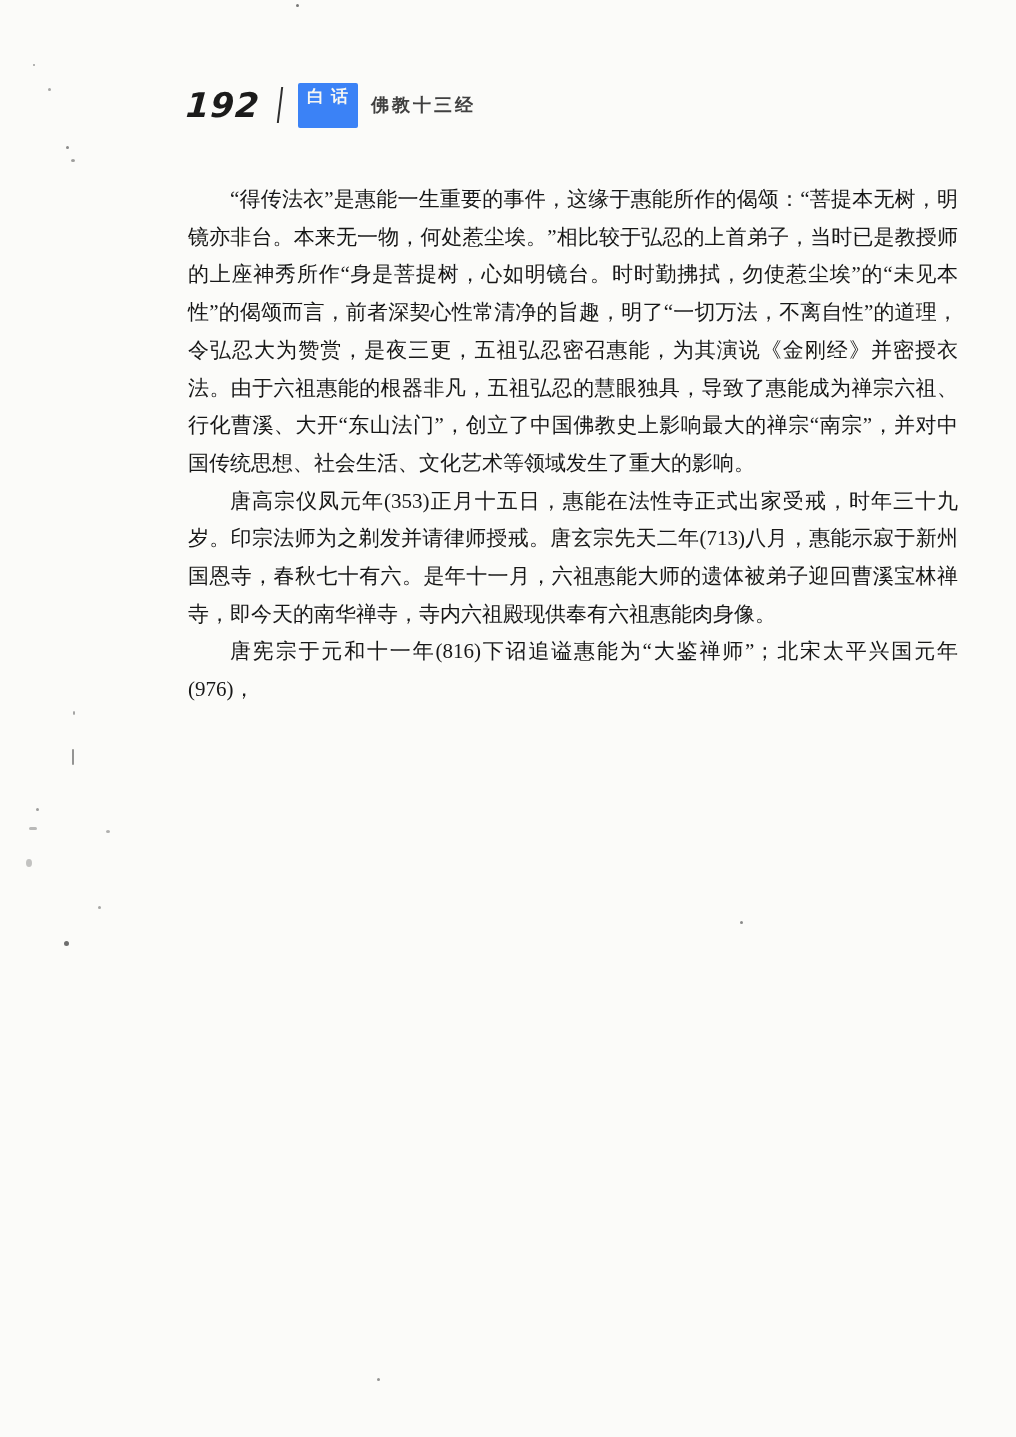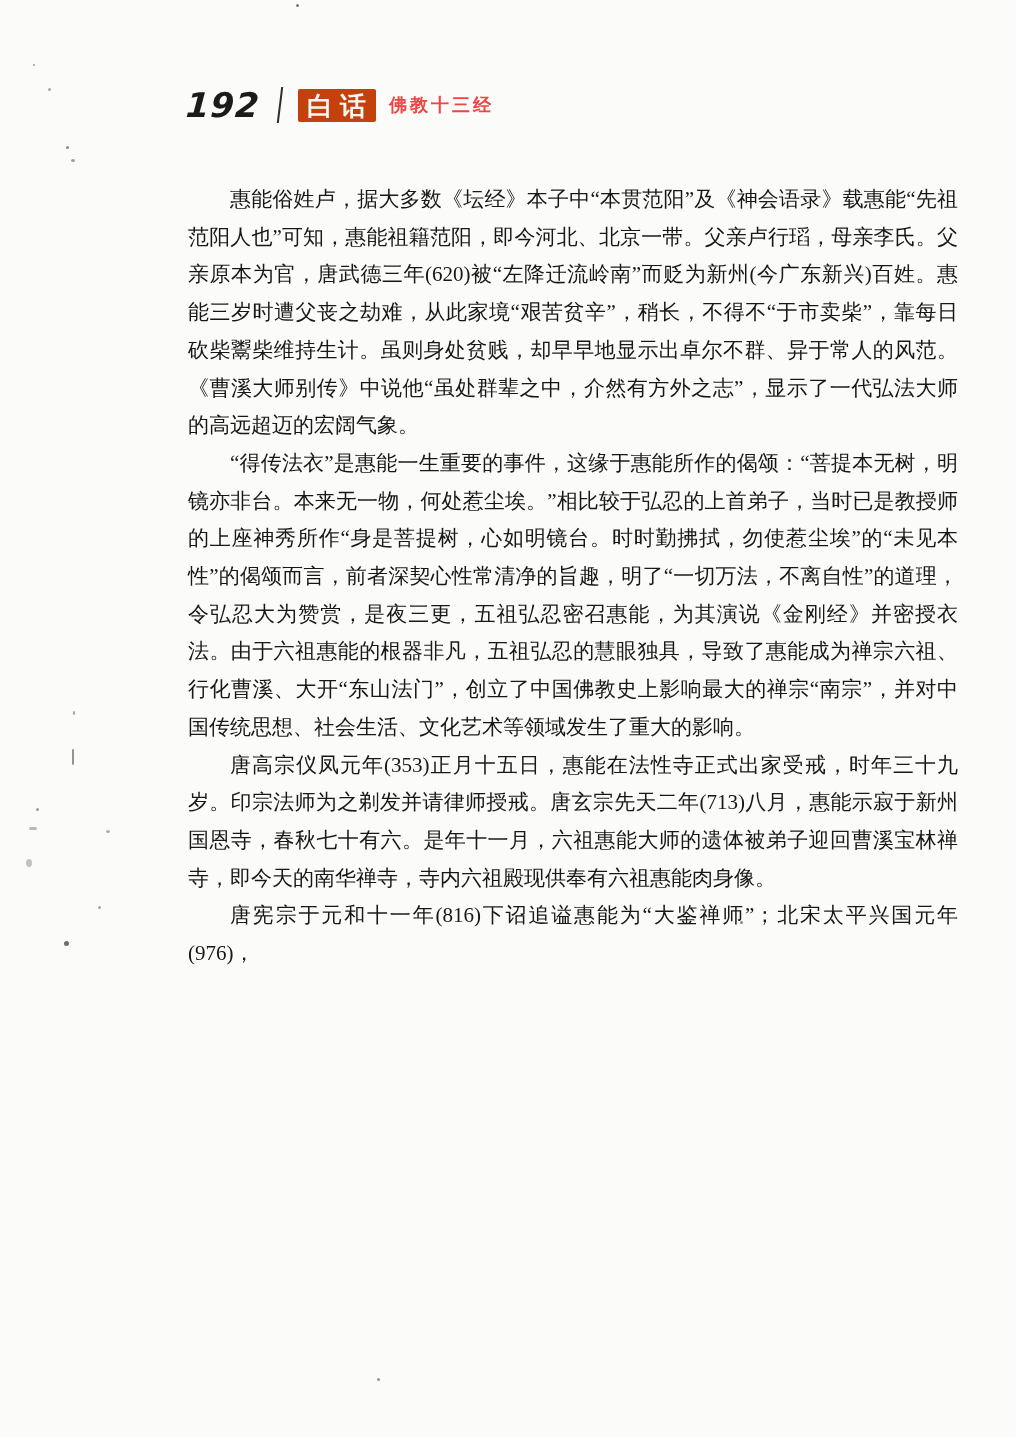--- a/index.html
+++ b/index.html
@@ -36,35 +36,35 @@
     transform: skewX(-4deg);
   }
   .head-divider {
     width: 2px;
     height: 36px;
     background: #2e2e2e;
     margin: 0 17px 0 19px;
     transform: skewX(-7deg);
   }
   .series-badge {
-    background: #c2410c;
+    background: #3b82f6;
     color: #f7f7f3;
-    font-size: 26px;
+    font-size: 17px;
     font-weight: bold;
     line-height: 1;
-    padding: 5px 3px 2px 9px;
+    padding: 5px 3px 23px 9px;
     letter-spacing: 7px;
     border-radius: 2px;
   }
   .book-title {
     margin-left: 13px;
     font-size: 18px;
     font-weight: 600;
     letter-spacing: 3px;
-    color: #ef4444;
+    color: #404040;
   }
   
   .body-text {
     position: absolute;
     left: 188px;
     top: 181px;
     width: 770px;
     font-size: 21px;
     line-height: 37.7px;
     text-align: justify;
@@ -86,21 +86,20 @@
 <div class="page">
 
   <div class="running-head">
     <span class="page-number">192</span>
     <span class="head-divider"></span>
     <span class="series-badge">白话</span>
     <span class="book-title">佛教十三经</span>
   </div>
 
   <div class="body-text">
-      <p class="para indent">惠能俗姓卢，据大多数《坛经》本子中“本贯范阳”及《神会语录》载惠能“先祖范阳人也”可知，惠能祖籍范阳，即今河北、北京一带。父亲卢行瑫，母亲李氏。父亲原本为官，唐武德三年(620)被“左降迁流岭南”而贬为新州(今广东新兴)百姓。惠能三岁时遭父丧之劫难，从此家境“艰苦贫辛”，稍长，不得不“于市卖柴”，靠每日砍柴鬻柴维持生计。虽则身处贫贱，却早早地显示出卓尔不群、异于常人的风范。《曹溪大师别传》中说他“虽处群辈之中，介然有方外之志”，显示了一代弘法大师的高远超迈的宏阔气象。</p>
       <p class="para indent">“得传法衣”是惠能一生重要的事件，这缘于惠能所作的偈颂：“菩提本无树，明镜亦非台。本来无一物，何处惹尘埃。”相比较于弘忍的上首弟子，当时已是教授师的上座神秀所作“身是菩提树，心如明镜台。时时勤拂拭，勿使惹尘埃”的“未见本性”的偈颂而言，前者深契心性常清净的旨趣，明了“一切万法，不离自性”的道理，令弘忍大为赞赏，是夜三更，五祖弘忍密召惠能，为其演说《金刚经》并密授衣法。由于六祖惠能的根器非凡，五祖弘忍的慧眼独具，导致了惠能成为禅宗六祖、行化曹溪、大开“东山法门”，创立了中国佛教史上影响最大的禅宗“南宗”，并对中国传统思想、社会生活、文化艺术等领域发生了重大的影响。</p>
       <p class="para indent">唐高宗仪凤元年(353)正月十五日，惠能在法性寺正式出家受戒，时年三十九岁。印宗法师为之剃发并请律师授戒。唐玄宗先天二年(713)八月，惠能示寂于新州国恩寺，春秋七十有六。是年十一月，六祖惠能大师的遗体被弟子迎回曹溪宝林禅寺，即今天的南华禅寺，寺内六祖殿现供奉有六祖惠能肉身像。</p>
       <p class="para indent">唐宪宗于元和十一年(816)下诏追谥惠能为“大鉴禅师”；北宋太平兴国元年(976)，</p>
     </div>
 
   <div class="speck" style="left:296px;top:4px;width:3px;height:3px;opacity:.7"></div>
   <div class="speck" style="left:33px;top:64px;width:2px;height:2px;opacity:.5"></div>
   <div class="speck" style="left:48px;top:88px;width:3px;height:3px;opacity:.45"></div>
   <div class="speck" style="left:66px;top:146px;width:3px;height:3px;opacity:.6"></div>
   <div class="speck" style="left:71px;top:159px;width:4px;height:3px;opacity:.5"></div>

